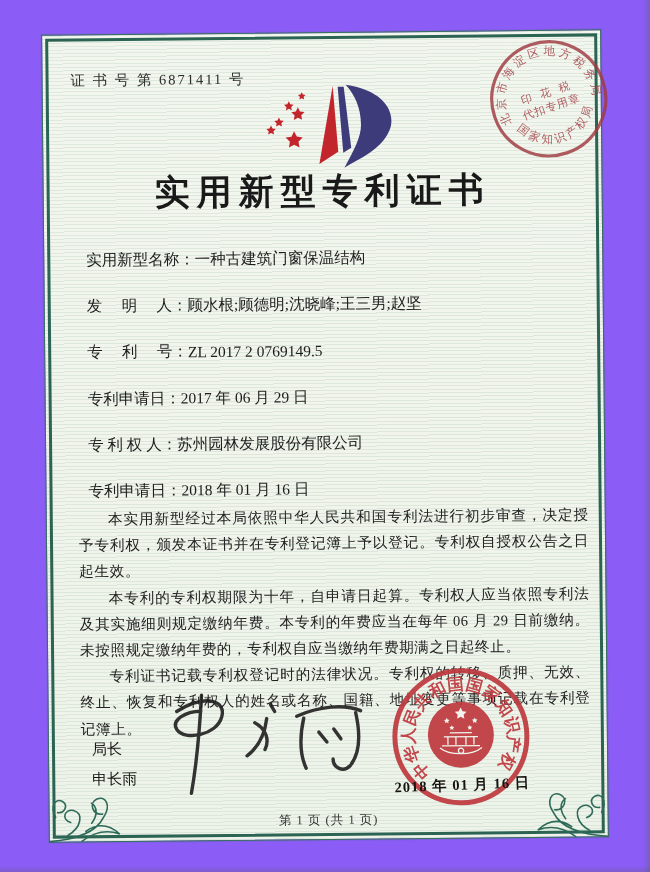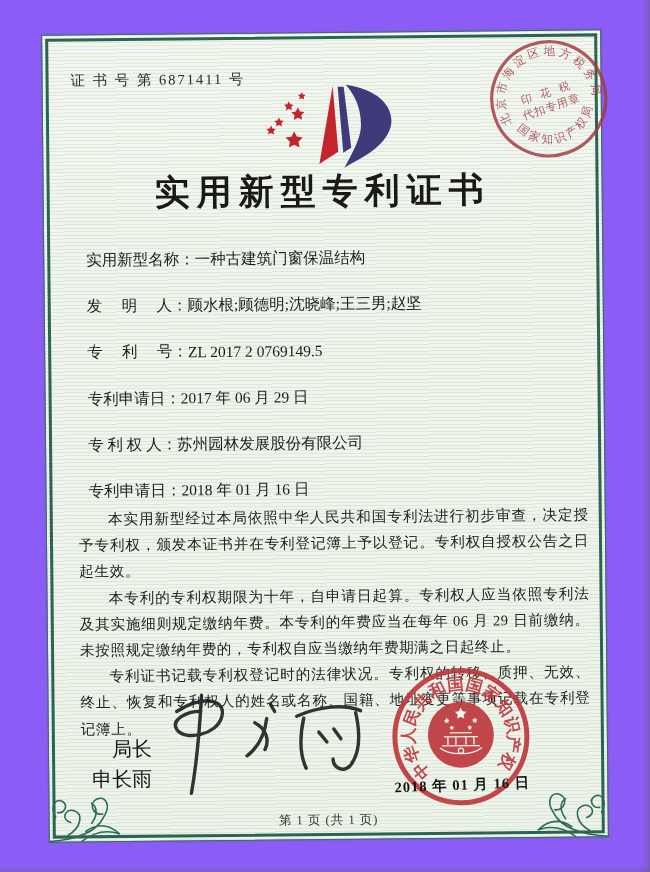--- a/index.html
+++ b/index.html
@@ -44,21 +44,21 @@
   .field-row{height:46.3px;display:flex;align-items:center;font-size:15.5px;color:#1c1c1c;}
   .field-label{white-space:pre;}
   .field-value{white-space:pre;}
 
   .body-text{position:absolute;left:32px;top:471px;width:510px;color:#222;}
   .body-text p{margin:0;font-size:14.6px;line-height:26.2px;text-align:justify;
     text-indent:2em;letter-spacing:.6px;}
 
   .officer{position:absolute;left:43px;top:699px;
     font-family:"Liberation Sans","DejaVu Sans",sans-serif;
-    font-size:20px;color:#141414;line-height:30px;text-align:right;}
+    font-size:15px;color:#141414;line-height:30px;}
   .signature{position:absolute;left:98px;top:655px;width:240px;height:115px;}
 
   .main-seal{position:absolute;left:339px;top:632px;width:146px;height:146px;opacity:.93;}
   .seal-date{position:absolute;left:318px;top:744px;width:190px;text-align:center;
     font-size:14.5px;font-weight:700;color:#171512;letter-spacing:1px;
     transform:rotate(-1.6deg);}
 
   .footer{position:absolute;left:0;right:0;top:779px;text-align:center;
     font-size:12.5px;color:#333;letter-spacing:1px;}
 

